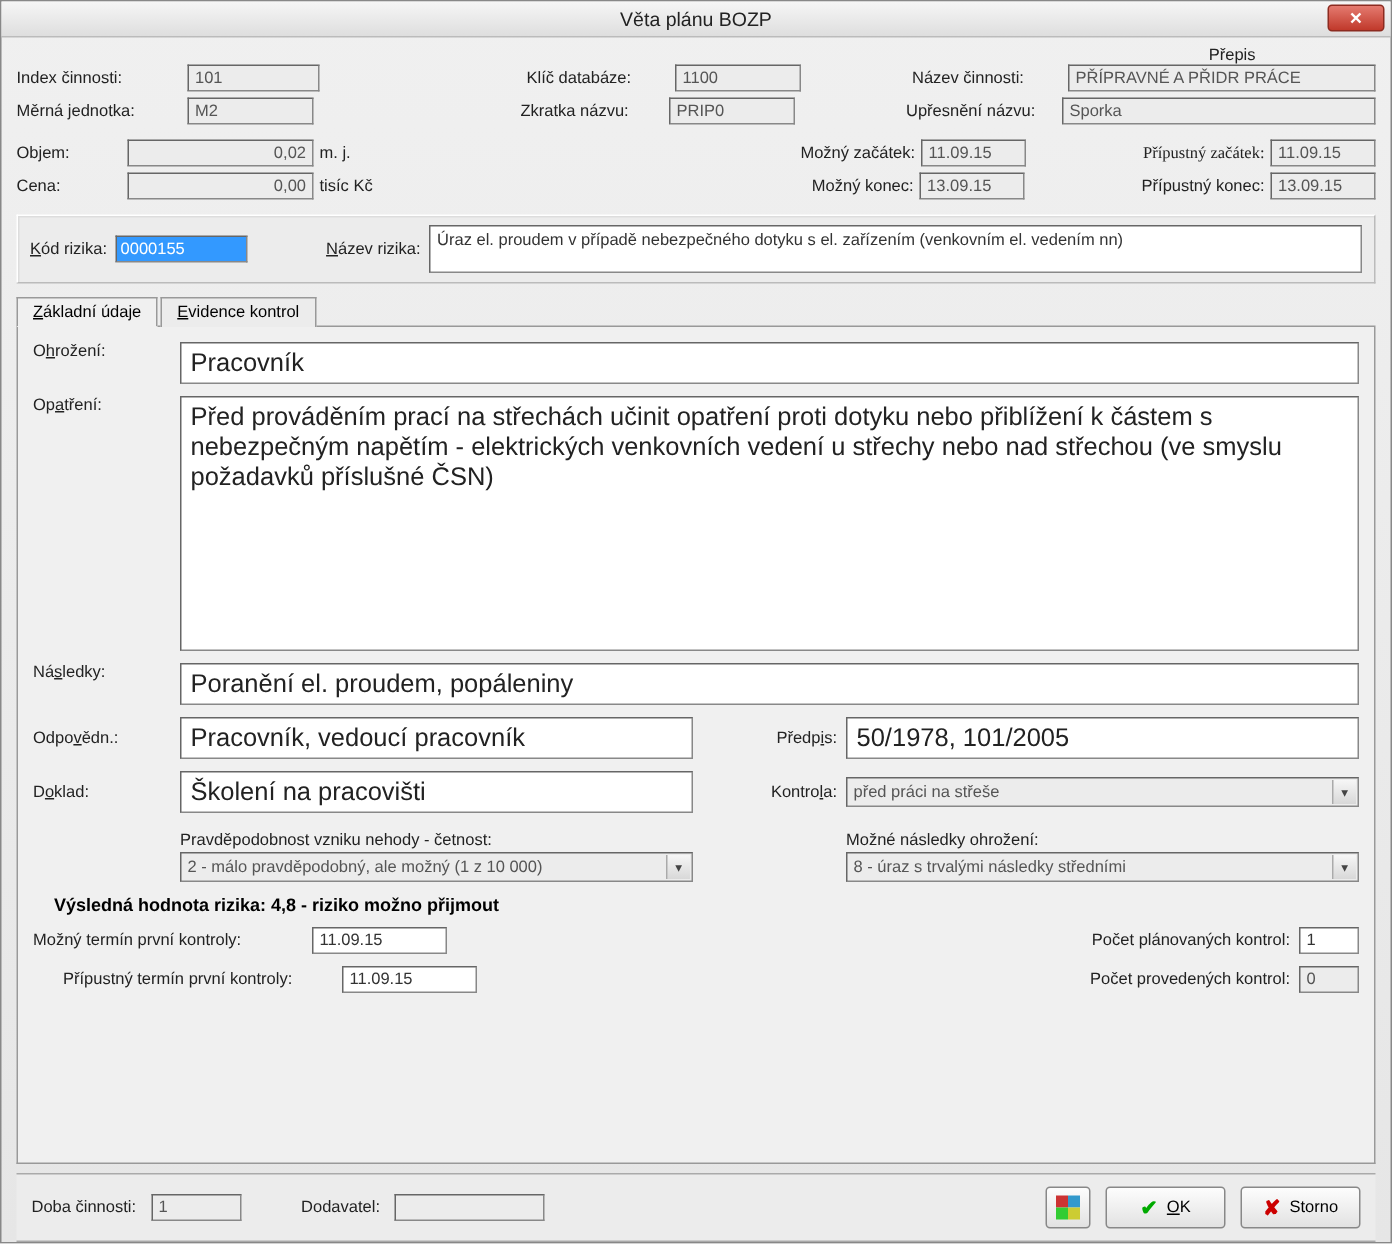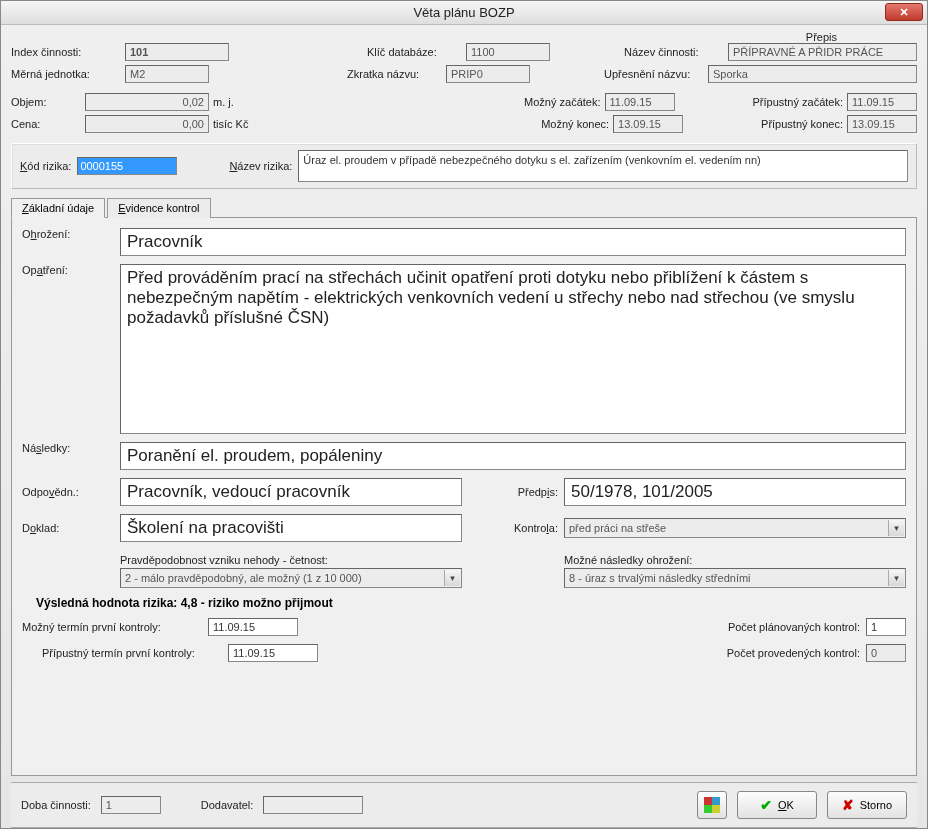--- a/index.html
+++ b/index.html
@@ -213,21 +213,21 @@
   </div>
 
   <div class="content">
 
     <div style="display:flex; justify-content:flex-end; padding-right:80px;">
       <span class="lbl">Přepis</span>
     </div>
 
     <div class="row">
       <span class="lbl" style="width:110px;">Index činnosti:</span>
-      <span class="val-sunken" style="width:104px;font-weight:bold;">101</span>
+      <span class="val-sunken" style="width:88px;">101</span>
       <span style="width:130px;"></span>
       <span class="lbl" style="width:95px;">Klíč databáze:</span>
       <span class="val-sunken" style="width:84px;">1100</span>
       <span style="width:66px;"></span>
       <span class="lbl" style="width:100px;">Název činnosti:</span>
       <span class="val-sunken" style="flex:1;">PŘÍPRAVNÉ A PŘIDR PRÁCE</span>
     </div>
 
     <div class="row">
       <span class="lbl" style="width:110px;">Měrná jednotka:</span>
@@ -243,38 +243,38 @@
     <div style="height:6px;"></div>
 
     <div class="row">
       <span class="lbl" style="width:70px;">Objem:</span>
       <span class="val-sunken val-right" style="width:124px;">0,02</span>
       <span class="lbl" style="width:56px;">m. j.</span>
       <span class="flex-spacer"></span>
       <span class="lbl" style="text-align:right;">Možný začátek:</span>
       <span class="val-sunken" style="width:70px;">11.09.15</span>
       <span style="width:70px;"></span>
-      <span class="lbl" style="text-align:center;">Přípustný začátek:</span>
+      <span class="lbl" style="text-align:center;font-family:Liberation Serif, serif;">Přípustný začátek:</span>
       <span class="val-sunken" style="width:70px;">11.09.15</span>
     </div>
     <div class="row">
       <span class="lbl" style="width:70px;">Cena:</span>
       <span class="val-sunken val-right" style="width:124px;">0,00</span>
       <span class="lbl" style="width:56px;">tisíc Kč</span>
       <span class="flex-spacer"></span>
       <span class="lbl" style="text-align:right;">Možný konec:</span>
       <span class="val-sunken" style="width:70px;">13.09.15</span>
       <span style="width:70px;"></span>
       <span class="lbl" style="text-align:right;">Přípustný konec:</span>
       <span class="val-sunken" style="width:70px;">13.09.15</span>
     </div>
 
     <div class="box">
       <span class="lbl"><span class="underline">K</span>ód rizika:</span>
-      <div class="val-input" style="width:100px; padding:0;">
+      <div class="val-input" style="width:88px; padding:0;">
         <span class="selected-text" style="flex:1; display:inline-block; line-height:16px;">0000155</span>
       </div>
       <span style="width:40px;"></span>
       <span class="lbl"><span class="underline">N</span>ázev rizika:</span>
       <div class="val-input" style="flex:1; height:32px; align-items:flex-start; padding-top:3px;">Úraz el. proudem v případě nebezpečného dotyku s el. zařízením (venkovním el. vedením nn)</div>
     </div>
 
     <div class="tabs">
       <div class="tab active"><span class="underline">Z</span>ákladní údaje</div>
       <div class="tab"><span class="underline">E</span>vidence kontrol</div>

